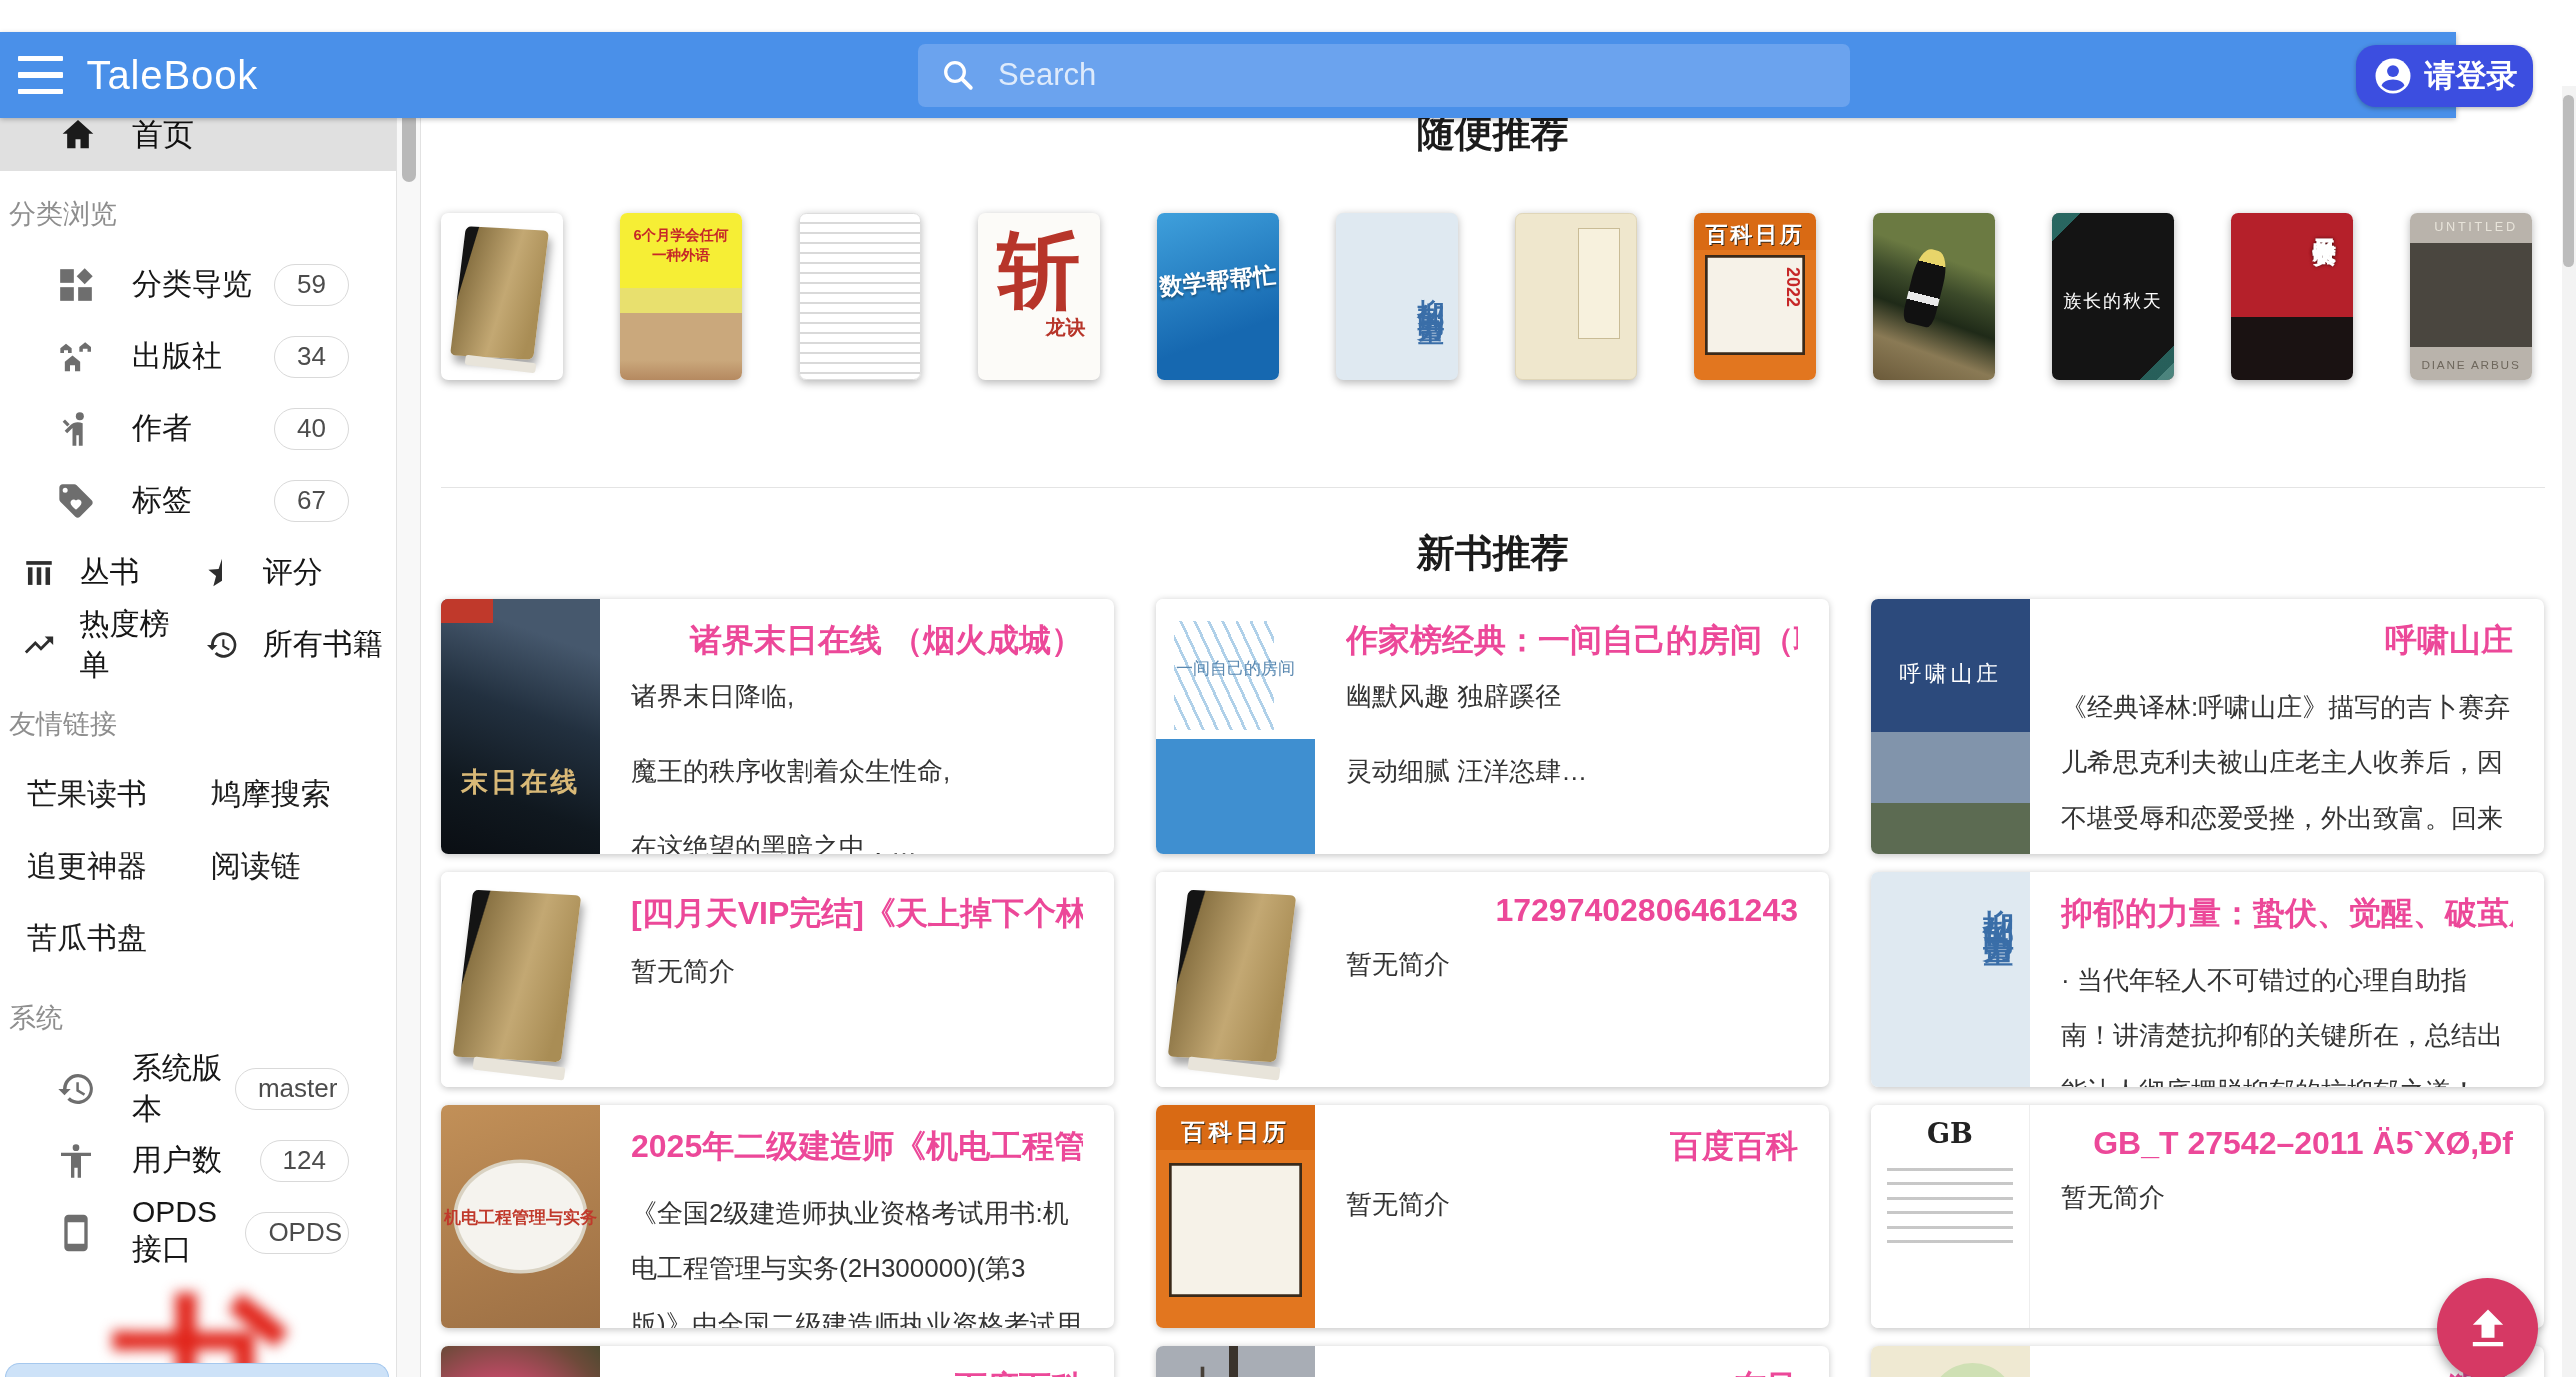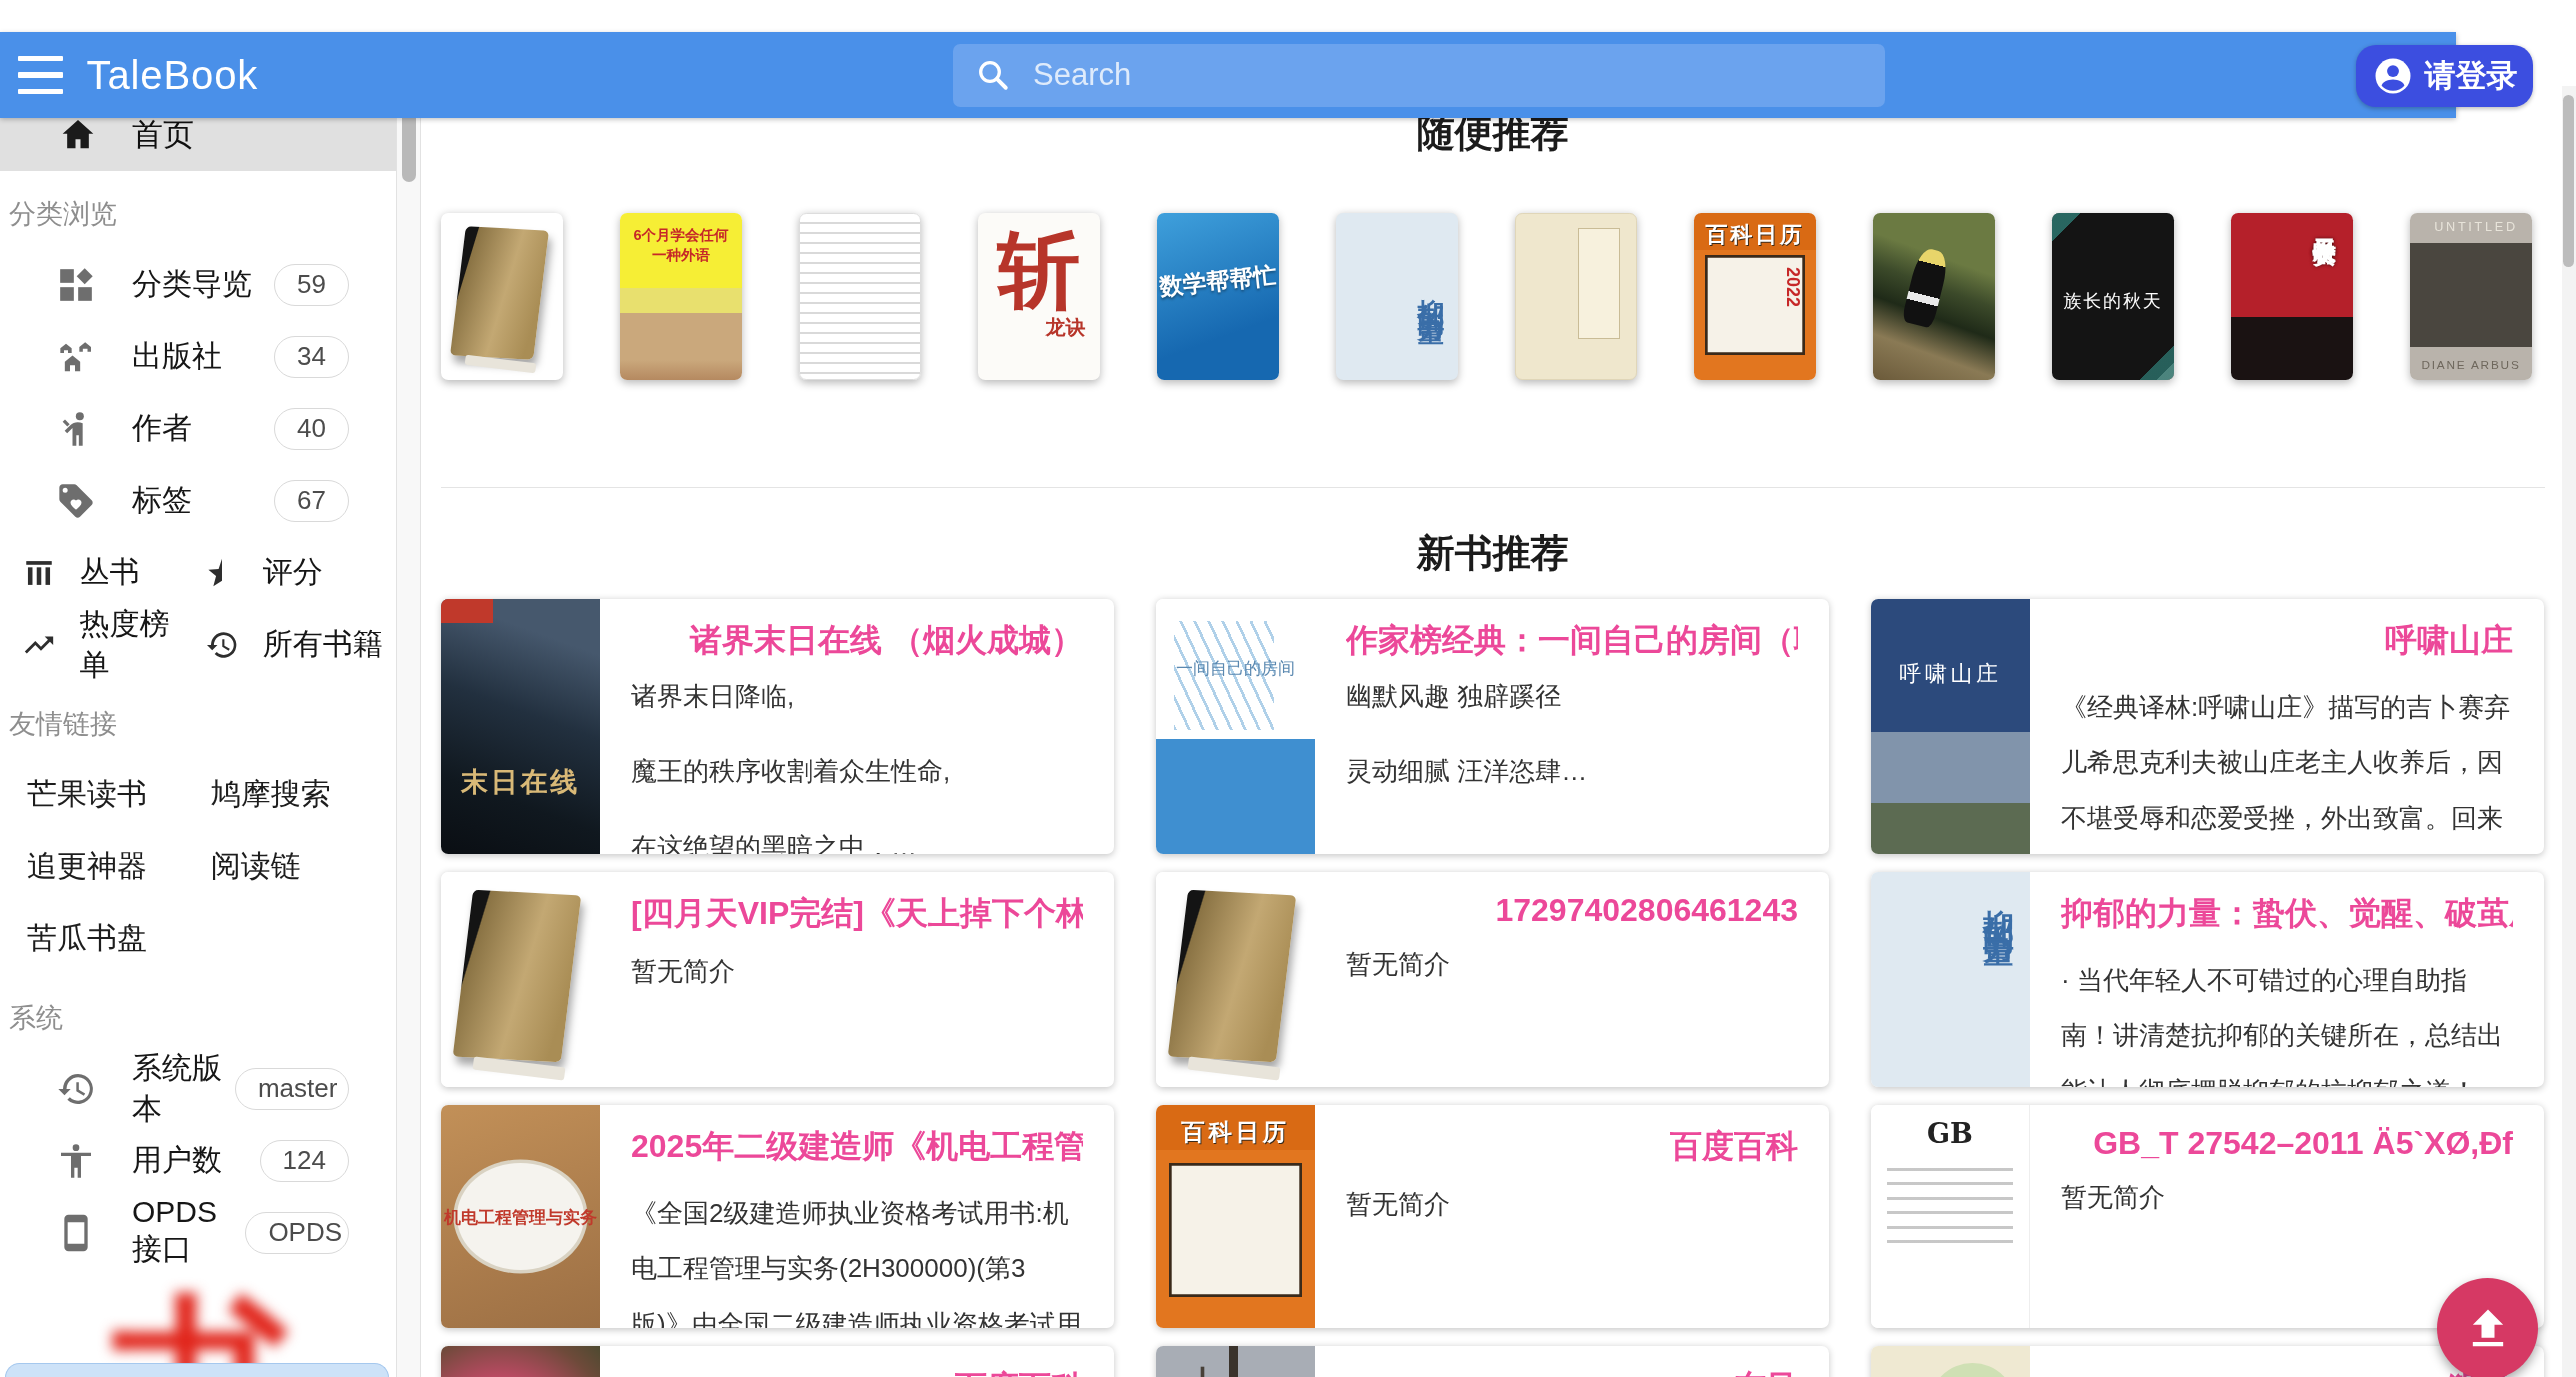--- a/index.html
+++ b/index.html
@@ -11,21 +11,21 @@
   body{
     width:2576px;height:1378px;position:relative;overflow:hidden;background:#fff;
     font-family:"Liberation Sans","DejaVu Sans",sans-serif;color:#1b1b1b;
   }
   
   .header{position:absolute;left:0;top:0;width:2456px;height:86px;background:var(--c-header);
     display:flex;align-items:center;z-index:30;box-shadow:0 1.8px 5.4px rgba(0,0,0,.28);margin-top:32px;}
   .burger{width:45px;height:38px;margin-left:18px;display:flex;flex-direction:column;justify-content:space-between;cursor:pointer;}
   .burger i{display:block;height:5.4px;background:#fff;border-radius:0.9px;}
   .apptitle{color:#fff;font-size:40px;margin-left:23.5px;letter-spacing:0.9px;font-weight:400;}
-  .searchbox{position:absolute;left:953px;top:11.8px;width:932px;height:63px;border-radius:7.2px;
+  .searchbox{position:absolute;left:918px;top:11.8px;width:932px;height:63px;border-radius:7.2px;
     background:var(--c-search_field);display:flex;align-items:center;padding:0 22px;}
   .searchbox svg{flex:0 0 auto;}
   .searchbox input{flex:1;margin-left:20px;background:transparent;border:none;outline:none;
     color:#fff;font-size:31px;font-family:inherit;}
   .searchbox input::placeholder{color:rgba(255,255,255,.78);}
   .loginbtn{position:absolute;left:2356px;top:12.7px;width:177px;height:62px;border-radius:20px;
     background:var(--c-login_button);display:flex;align-items:center;justify-content:center;gap:11px;
     color:#fff;font-size:31px;font-weight:700;cursor:pointer;box-shadow:0 1.8px 4.5px rgba(0,0,0,.25);}
   
   .sidebar{position:absolute;left:0;top:86px;bottom:0;width:396px;background:#fff;overflow:hidden;}

